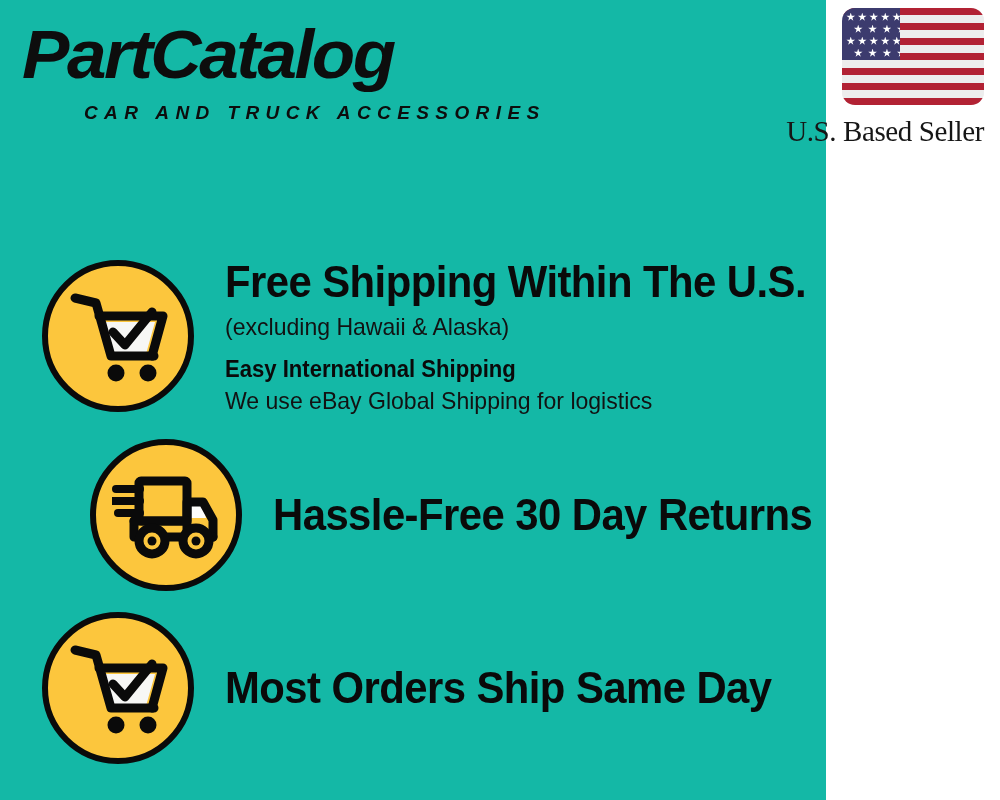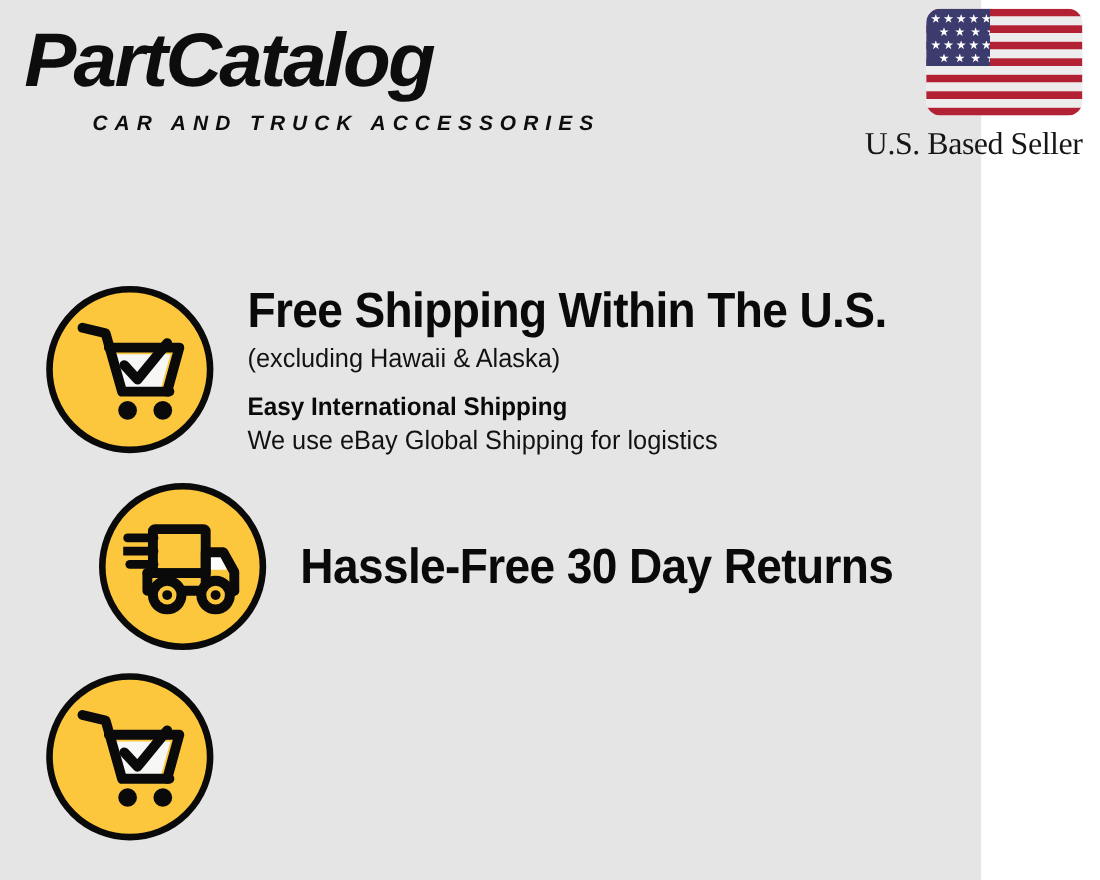--- a/index.html
+++ b/index.html
@@ -12,23 +12,23 @@
     width: 1000px;
     height: 800px;
     font-family: "Liberation Sans", sans-serif;
     color: #000000;
     overflow: hidden;
     position: relative;
   }
 
   .page {
     position: relative;
-    width: 892px;
+    width: 826px;
     height: 800px;
-    background: #e5e5e5;
+    background: #14b8a6;
   }
 
   
   .header {
     position: absolute;
     left: 0;
     top: 0;
     width: 1000px;
     height: 175px;
   }
@@ -350,17 +350,20 @@
       <div class="badge">
         <svg width="104" height="92" viewBox="0 0 104 92" aria-hidden="true">
           <polygon points="39,32 89,32 80,64 47,64" fill="#f7f7f5"></polygon>
           <path d="M9 8 L30 13 L45 66 L88 66" fill="none" stroke="#0a0a0a" stroke-width="9" stroke-linecap="round" stroke-linejoin="round"></path>
           <path d="M33 26 L97 26 L86 66" fill="none" stroke="#0a0a0a" stroke-width="9" stroke-linecap="round" stroke-linejoin="round"></path>
           <path d="M47 42 L59 55 L86 22" fill="none" stroke="#0a0a0a" stroke-width="9" stroke-linecap="round" stroke-linejoin="round"></path>
           <circle cx="50" cy="83" r="8.5" fill="#0a0a0a"></circle>
           <circle cx="82" cy="83" r="8.5" fill="#0a0a0a"></circle>
         </svg>
       </div>
+      <div class="feature-text">
+        <div class="feature-title">Most Orders Ship Same Day</div>
+      </div>
     </div>
 
   </div>
 
 </div>
 
 </body></html>

